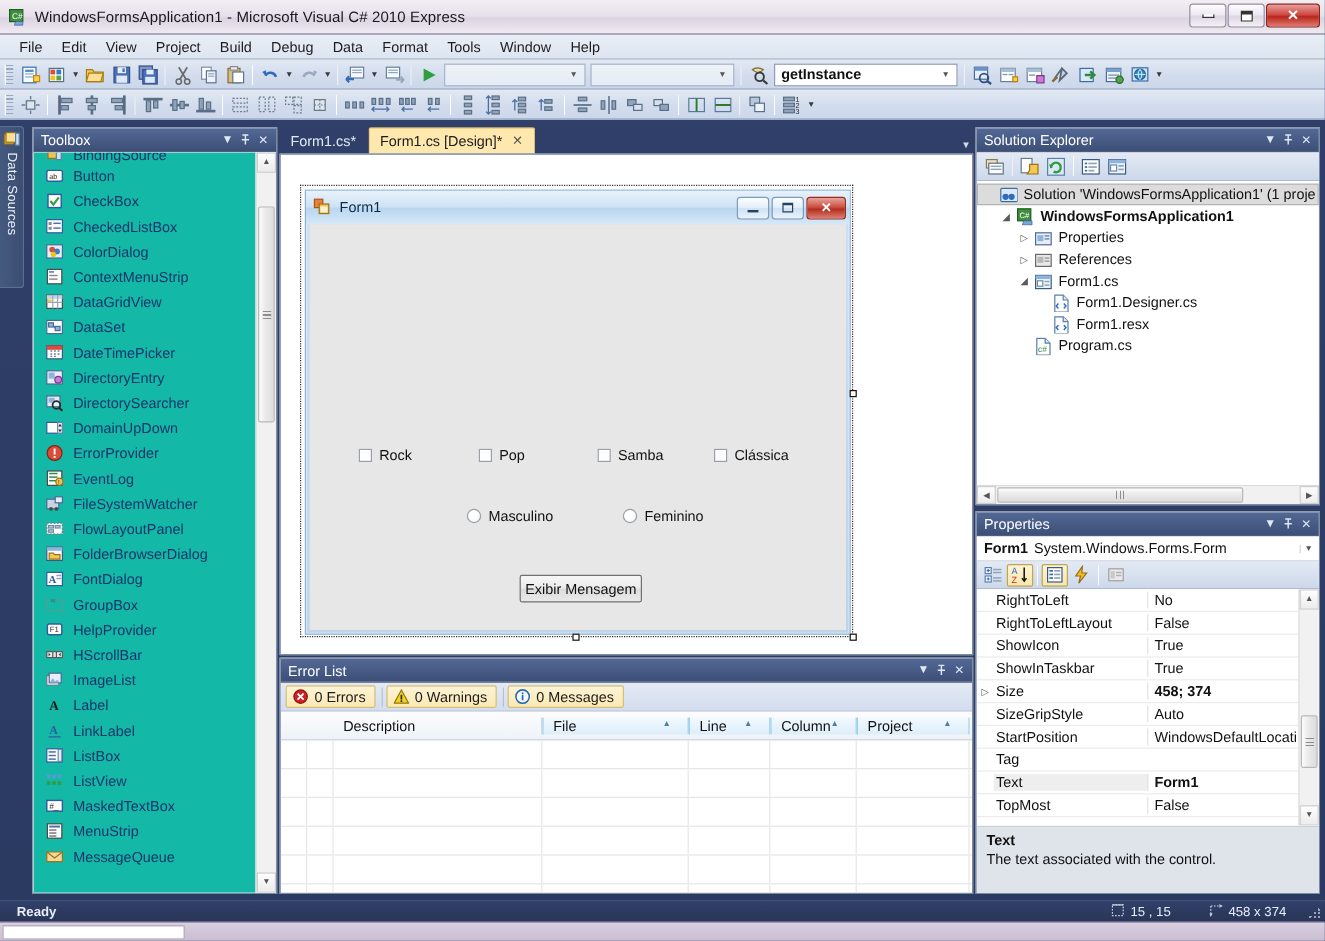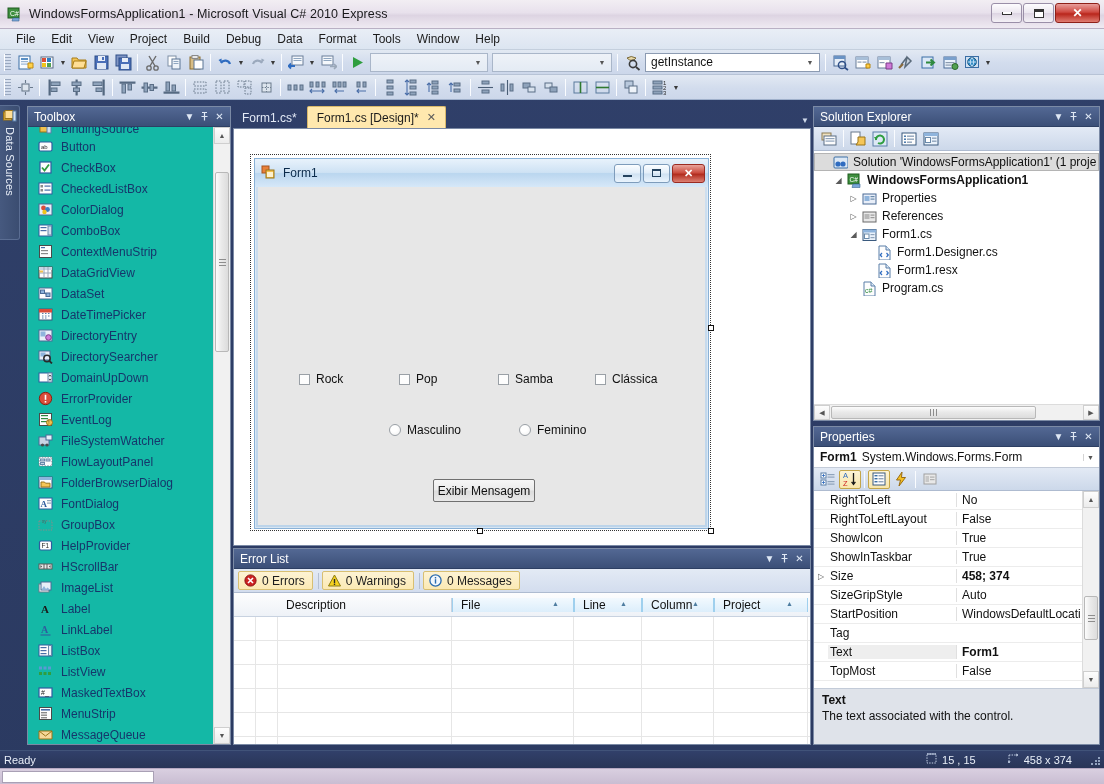--- a/index.html
+++ b/index.html
@@ -62,21 +62,21 @@
            font-size:7px; color:#3a3a3a; }
   .combo {
     height:19px; border:1px solid #8c9bb2; background:#fff; margin:0 2px;
     display:flex; align-items:center; padding:0 2px 0 5px; font-size:12px; color:#111;
   }
   .combo .cv { flex:1; white-space:nowrap; overflow:hidden; }
   .combo .carrow { width:14px; text-align:center; font-size:7px; color:#555; }
   .combo.empty { background:linear-gradient(180deg,#eef2f8,#e4ebf4); border-color:#a9b6c9; }
   .combo.c1 { width:118px; }
   .combo.c2 { width:120px; }
-  .combo.c3 { width:175px; }
+  .combo.c3 { width:153px;font-weight:bold; }
 
   
   .ic { display:block; }
 
   
   .main { position:absolute; left:0; top:101px; width:1104px; height:649px; }
 
   
   .vdock {
     position:absolute; left:0; top:4px; width:20px; height:135px;
@@ -265,21 +265,21 @@
   .pr-desc .dt { font-weight:bold; font-size:12px; color:#111; }
   .pr-desc .dd { font-size:12px; color:#111; margin-top:2px; }
 
   
   .statusbar {
     position:absolute; left:0; bottom:16px; width:1104px; height:18px;
     background:linear-gradient(180deg,#31406a 0%,#293557 100%);
     border-top:1px solid #415379;
     display:flex; align-items:center; color:#e8eef8; font-size:11px;
   }
-  .statusbar .sready { padding-left:4px; flex:1; }
+  .statusbar .sready { padding-left:14px; flex:1;font-weight:bold; }
   .sb-item { display:flex; align-items:center; margin-right:32px; }
   .sb-item .sbi { width:13px; height:13px; margin-right:3px; }
   .sb-grip { position:absolute; right:3px; bottom:2px; width:11px; height:11px;
     background:
       radial-gradient(circle 1px at 2px 9px,#93a3c0 99%,transparent 0),
       radial-gradient(circle 1px at 6px 9px,#93a3c0 99%,transparent 0),
       radial-gradient(circle 1px at 9px 9px,#93a3c0 99%,transparent 0),
       radial-gradient(circle 1px at 6px 6px,#93a3c0 99%,transparent 0),
       radial-gradient(circle 1px at 9px 6px,#93a3c0 99%,transparent 0),
       radial-gradient(circle 1px at 9px 3px,#93a3c0 99%,transparent 0);
@@ -840,31 +840,20 @@
               <div class="tb-row">
                 <span class="tbi">
                   <svg class="ic" width="15" height="15" viewBox="0 0 15 15">
                     <rect x="1" y="2" width="13" height="11" fill="#e8eef8" stroke="#4a6b95"></rect>
                     <circle cx="5.5" cy="6" r="2.4" fill="#d94d3a"></circle>
                     <circle cx="9.5" cy="7.5" r="2.4" fill="#3a7ec4"></circle>
                     <circle cx="6.5" cy="10" r="2.2" fill="#f0c419"></circle>
                   </svg>
                 </span>
                 <span class="tbl">ColorDialog</span>
-              </div>
-              <div class="tb-row">
-                <span class="tbi">
-                  <svg class="ic" width="15" height="15" viewBox="0 0 15 15">
-                    <rect x="1" y="2" width="13" height="11" fill="#fdfdfd" stroke="#2f5c9e"></rect>
-                    <rect x="2.5" y="4" width="6" height="1.2" fill="#4a6ea8"></rect>
-                    <rect x="2.5" y="7" width="6" height="1.2" fill="#4a6ea8"></rect>
-                    <rect x="10" y="3" width="3.5" height="9" fill="#cfdcec" stroke="#6a8aaa"></rect>
-                  </svg>
-                </span>
-                <span class="tbl">ComboBox</span>
               </div>
               <div class="tb-row">
                 <span class="tbi">
                   <svg class="ic" width="15" height="15" viewBox="0 0 15 15">
                     <rect x="1.5" y="1.5" width="12" height="12" fill="#fdfdfd" stroke="#4a4a4a"></rect>
                     <rect x="3" y="3" width="4" height="1.2" fill="#4a6ea8"></rect>
                     <rect x="3" y="6" width="7" height="1.2" fill="#8a8a8a"></rect>
                     <rect x="3" y="9" width="7" height="1.2" fill="#8a8a8a"></rect>
                   </svg>
                 </span>

